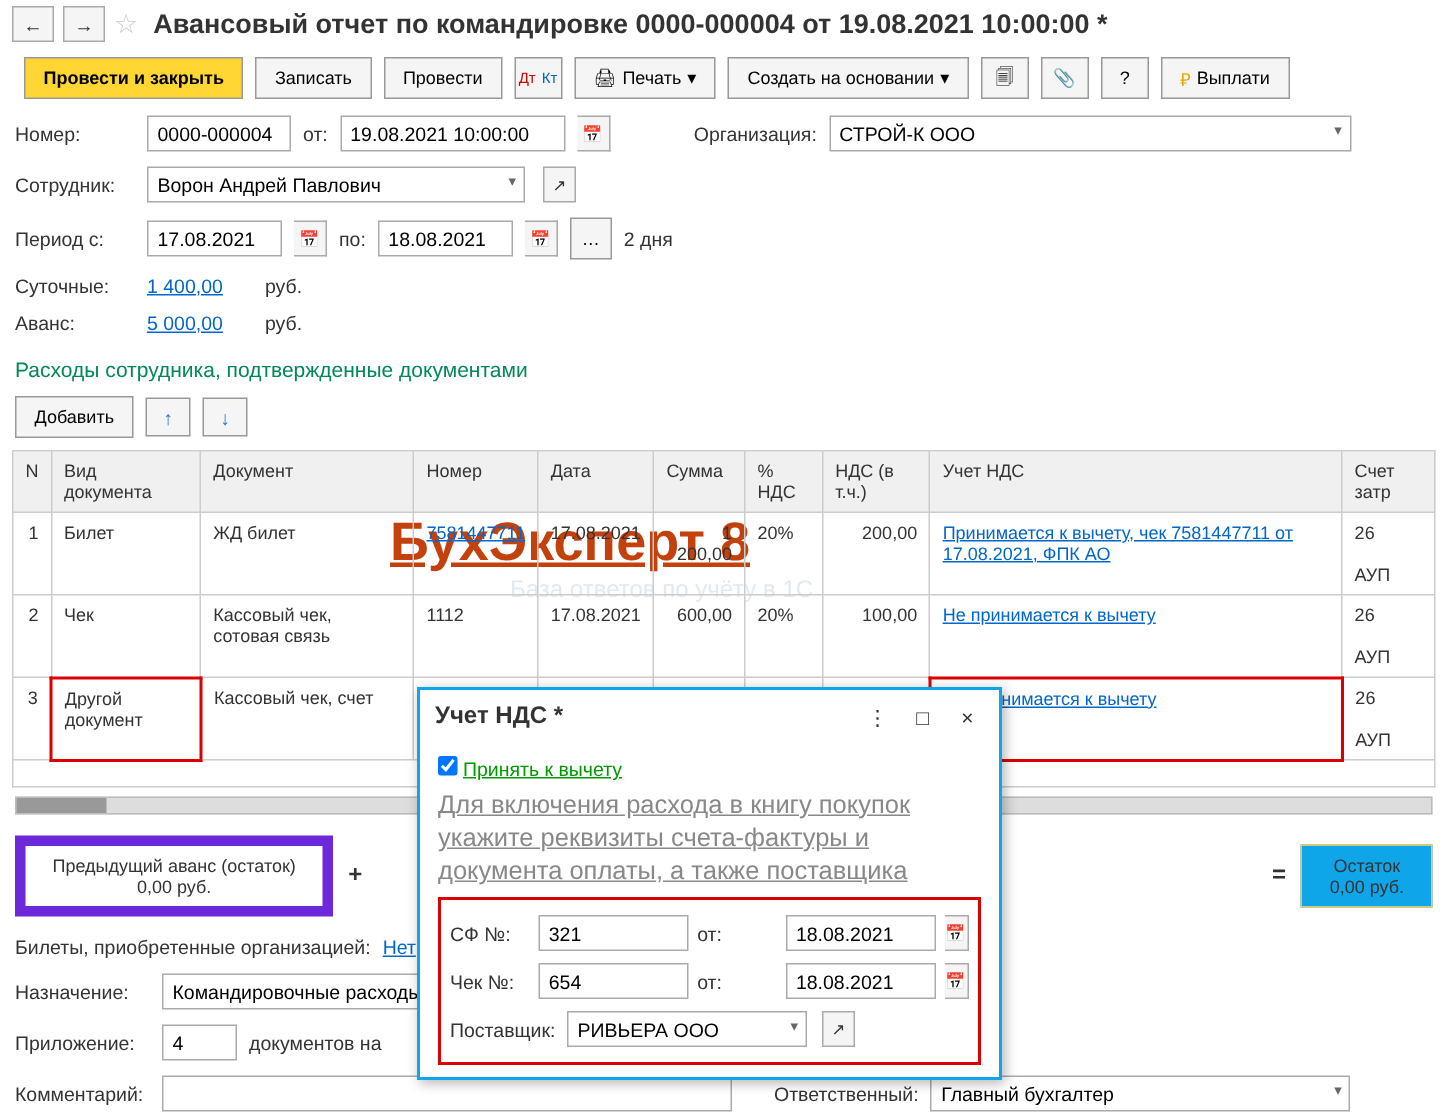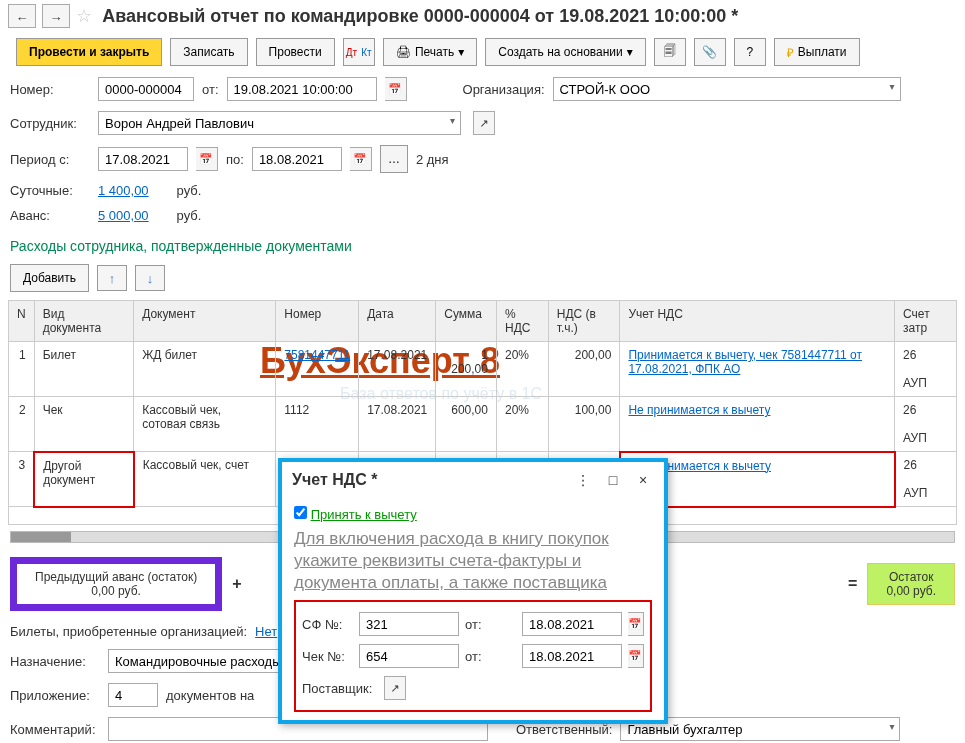--- a/index.html
+++ b/index.html
@@ -27,23 +27,23 @@
 .table { width: 100%; border-collapse: collapse; margin: 0 8px; width: calc(100% - 16px); }
 .table th, .table td { border: 1px solid #ccc; padding: 6px 8px; font-size: 12px; text-align: left; vertical-align: top; }
 .table th { background: #f0f0f0; font-weight: normal; }
 .table td.num { text-align: right; }
 .redbox { border: 2px solid #d00 !important; }
 .scrollbar { height: 12px; background: #ddd; margin: 6px 10px; border: 1px solid #bbb; position: relative; }
 .scrollbar-thumb { position: absolute; left: 0; width: 60px; height: 100%; background: #999; }
 .summary-row { display: flex; align-items: center; gap: 10px; padding: 8px 10px; }
 .sumbox { border: 1px solid #999; padding: 6px 18px; text-align: center; font-size: 12px; }
 .sumbox-yellow-border { border: 7px solid #6d28d9; }
-.sumbox-yellow { background: #bef264; border: 1px solid #e5c85c; }
+.sumbox-yellow { background: #0ea5e9; border: 1px solid #e5c85c; }
 .eq { font-size: 16px; font-weight: bold; }
-.dialog { position: absolute; top: 458px; left: 278px; width: 390px; background: #fff; border: 4px solid #0ea5e9; box-shadow: 2px 2px 8px rgba(0,0,0,0.3); }
+.dialog { position: absolute; top: 458px; left: 278px; width: 390px; background: #fff; border: 2px solid #0ea5e9; box-shadow: 2px 2px 8px rgba(0,0,0,0.3); }
 .dialog-head { display: flex; align-items: center; padding: 8px 10px; gap: 8px; }
 .dialog-title { font-size: 16px; font-weight: bold; flex: 1; }
 .dialog-ctrl { width: 22px; height: 20px; display: inline-flex; align-items: center; justify-content: center; cursor: pointer; font-size: 14px; }
 .dialog-body { padding: 4px 12px 8px; }
 .dialog-body .redbox-wrap { border: 2px solid #d00; padding: 6px; margin-top: 4px; }
 .check-row { padding: 4px 0; }
 .hint { color: #888; font-size: 17px; line-height: 1.3; padding: 2px 0; text-decoration: underline; }
 .drow { display: flex; align-items: center; gap: 6px; padding: 4px 0; }
 .drow .label { width: 72px; }
 .dialog-foot { display: flex; justify-content: flex-end; gap: 8px; padding: 8px 12px 12px; }
@@ -101,21 +101,21 @@
   <span style="flex:0 0 40px"></span>
   <span class="label">Организация:</span>
   <span class="dropdown">
       <input class="input" style="width: 348px;" value="СТРОЙ-К ООО">
     </span>
 </div>
 
 <div class="form-row">
   <span class="label" style="width:80px">Сотрудник:</span>
   <span class="dropdown">
-      <input class="input input-wide" style="width: 363px;" value="Ворон Андрей Павлович">
+      <input class="input input-wide" style="width: 252px;" value="Ворон Андрей Павлович">
     </span>
   <span class="open-icon">↗</span>
 </div>
 
 <div class="form-row">
   <span class="label" style="width:80px">Период с:</span>
   <input class="input" style="width: 90px;" value="17.08.2021">
     <span class="cal-icon">📅</span>
   <span class="label">по:</span>
   <input class="input" style="width: 90px;" value="18.08.2021">
@@ -281,17 +281,20 @@
       </div>
       <div class="drow">
         <span class="label">Чек №:</span>
         <input class="input" style="width: 100px;" value="654">
         <span class="label">от:</span>
         <input class="input" style="width: 100px;" value="18.08.2021">
           <span class="cal-icon">📅</span>
       </div>
       <div class="drow">
         <span class="label">Поставщик:</span>
+        <span class="dropdown">
+            <input class="input" style="width: 160px;" value="РИВЬЕРА ООО">
+          </span>
         <span class="open-icon">↗</span>
       </div>
     </div>
   </div>
 </div>
 
 </body></html>

